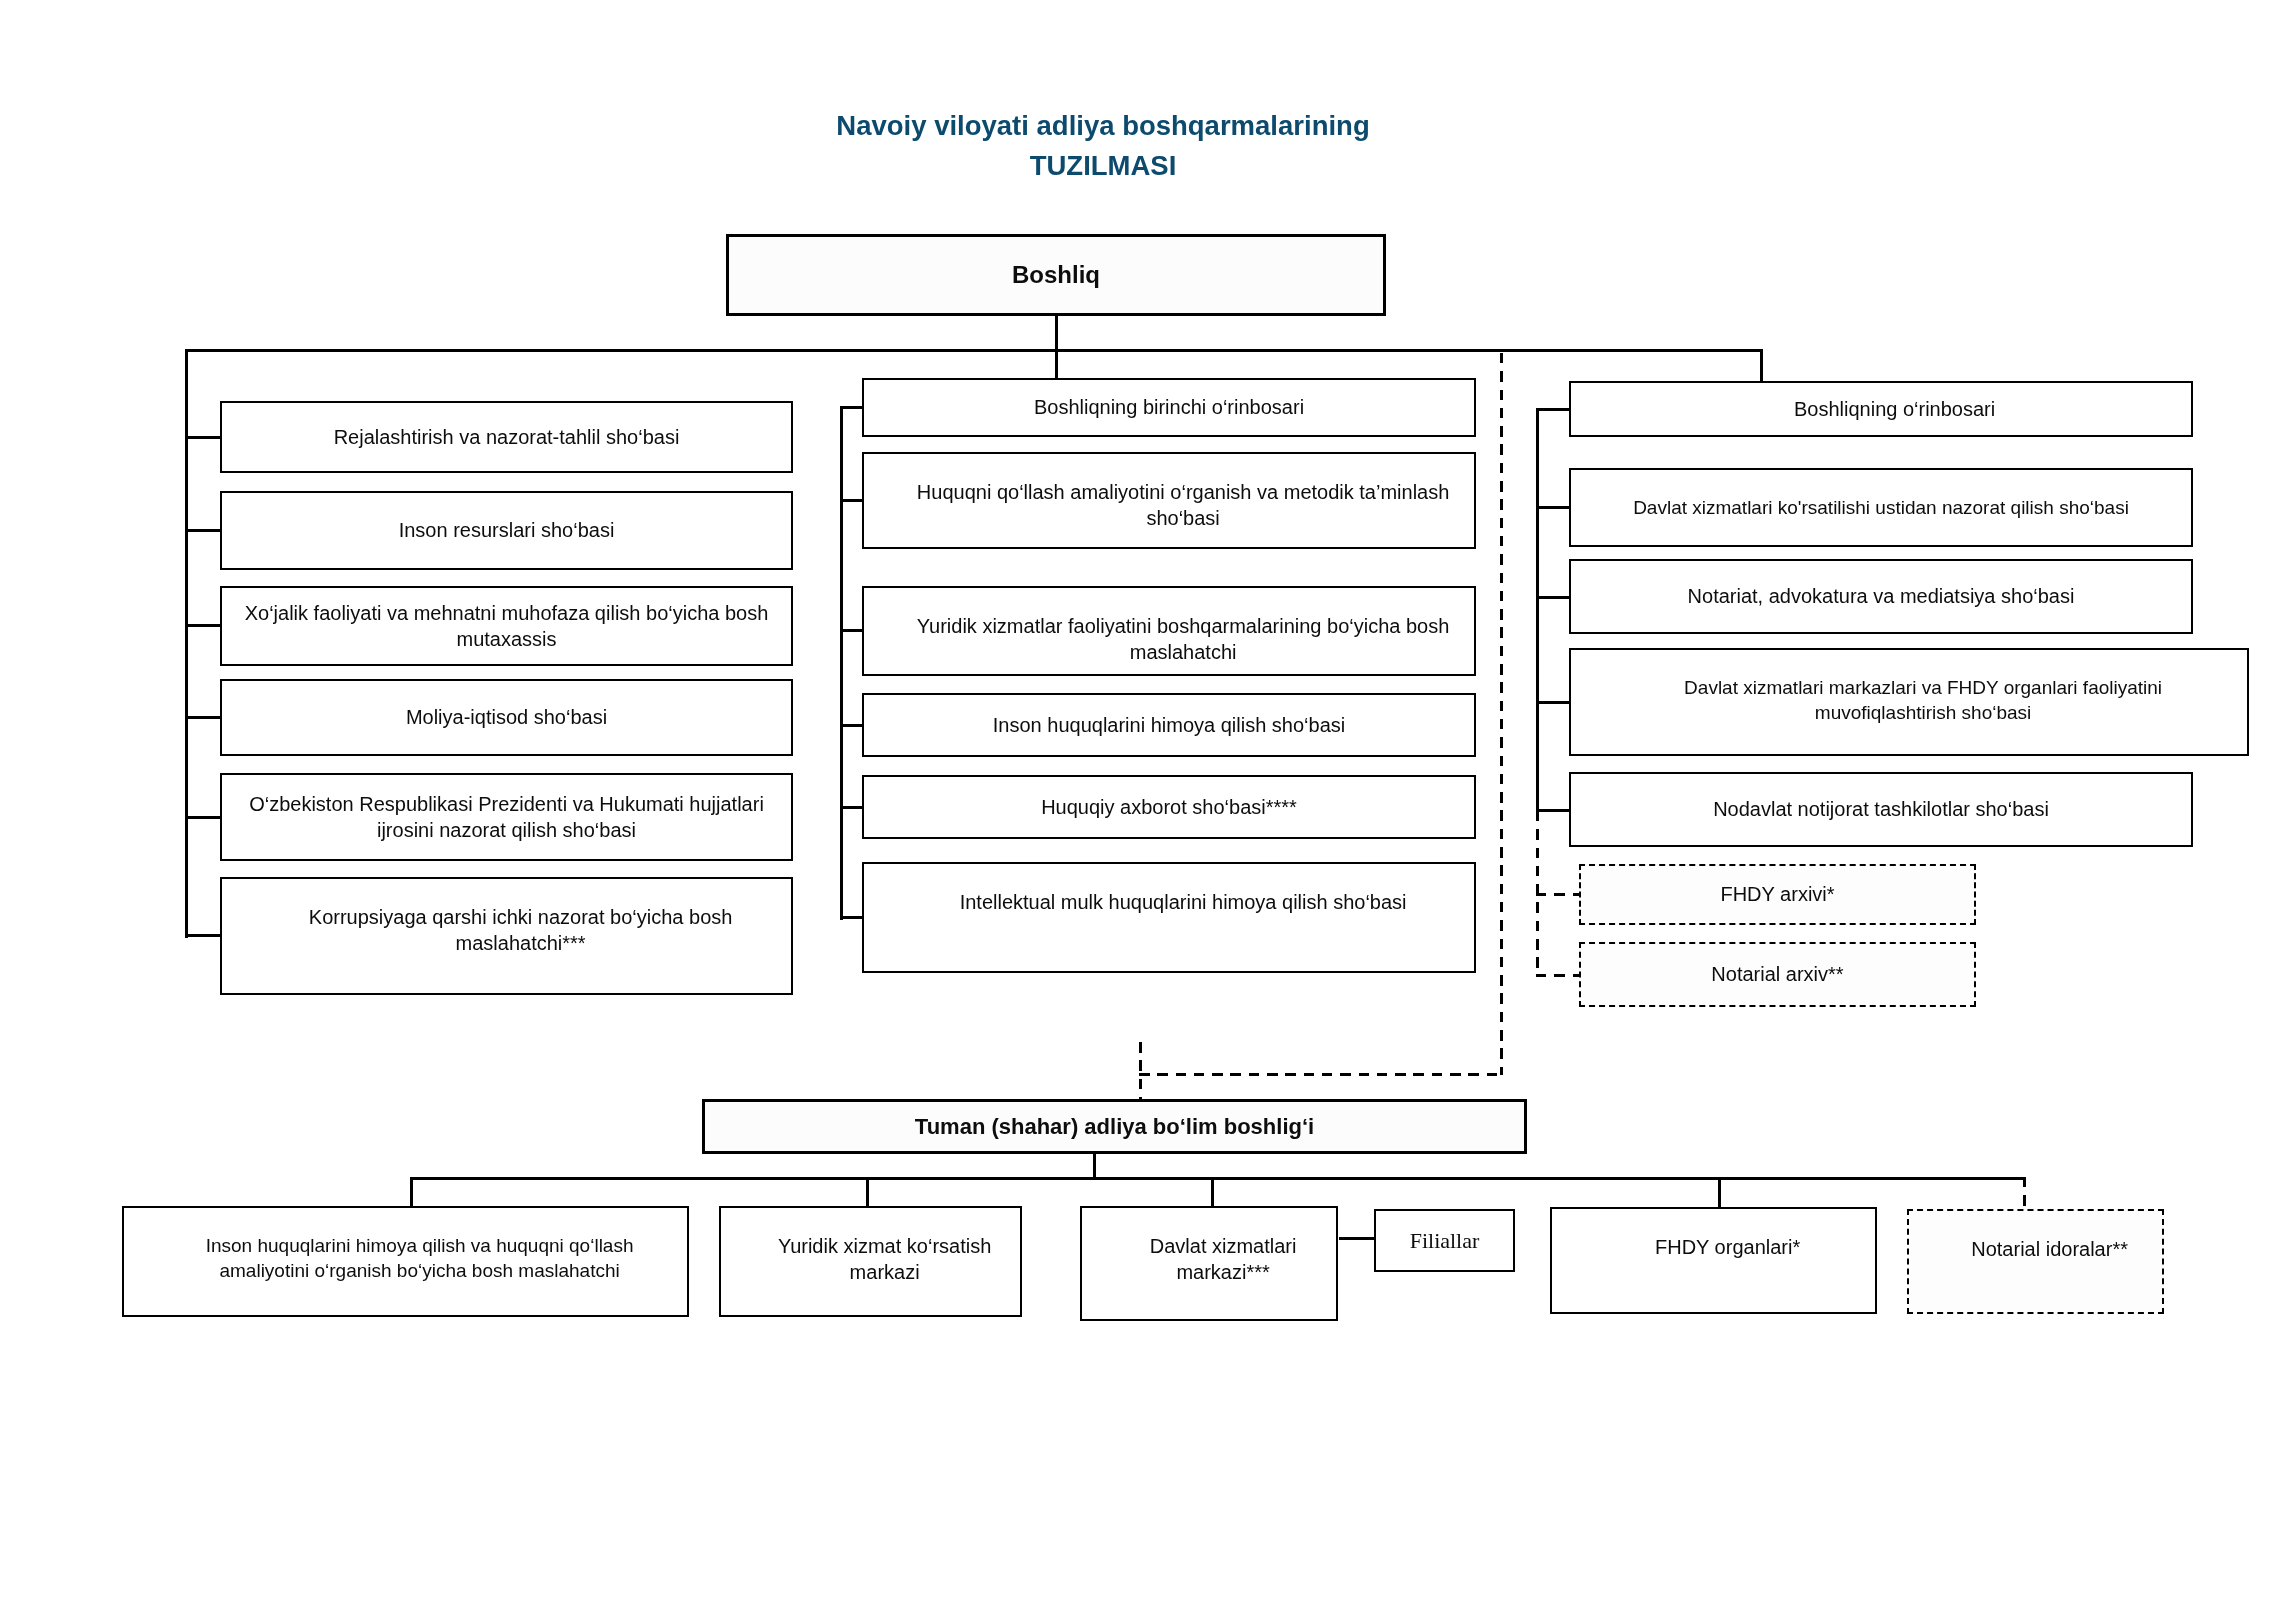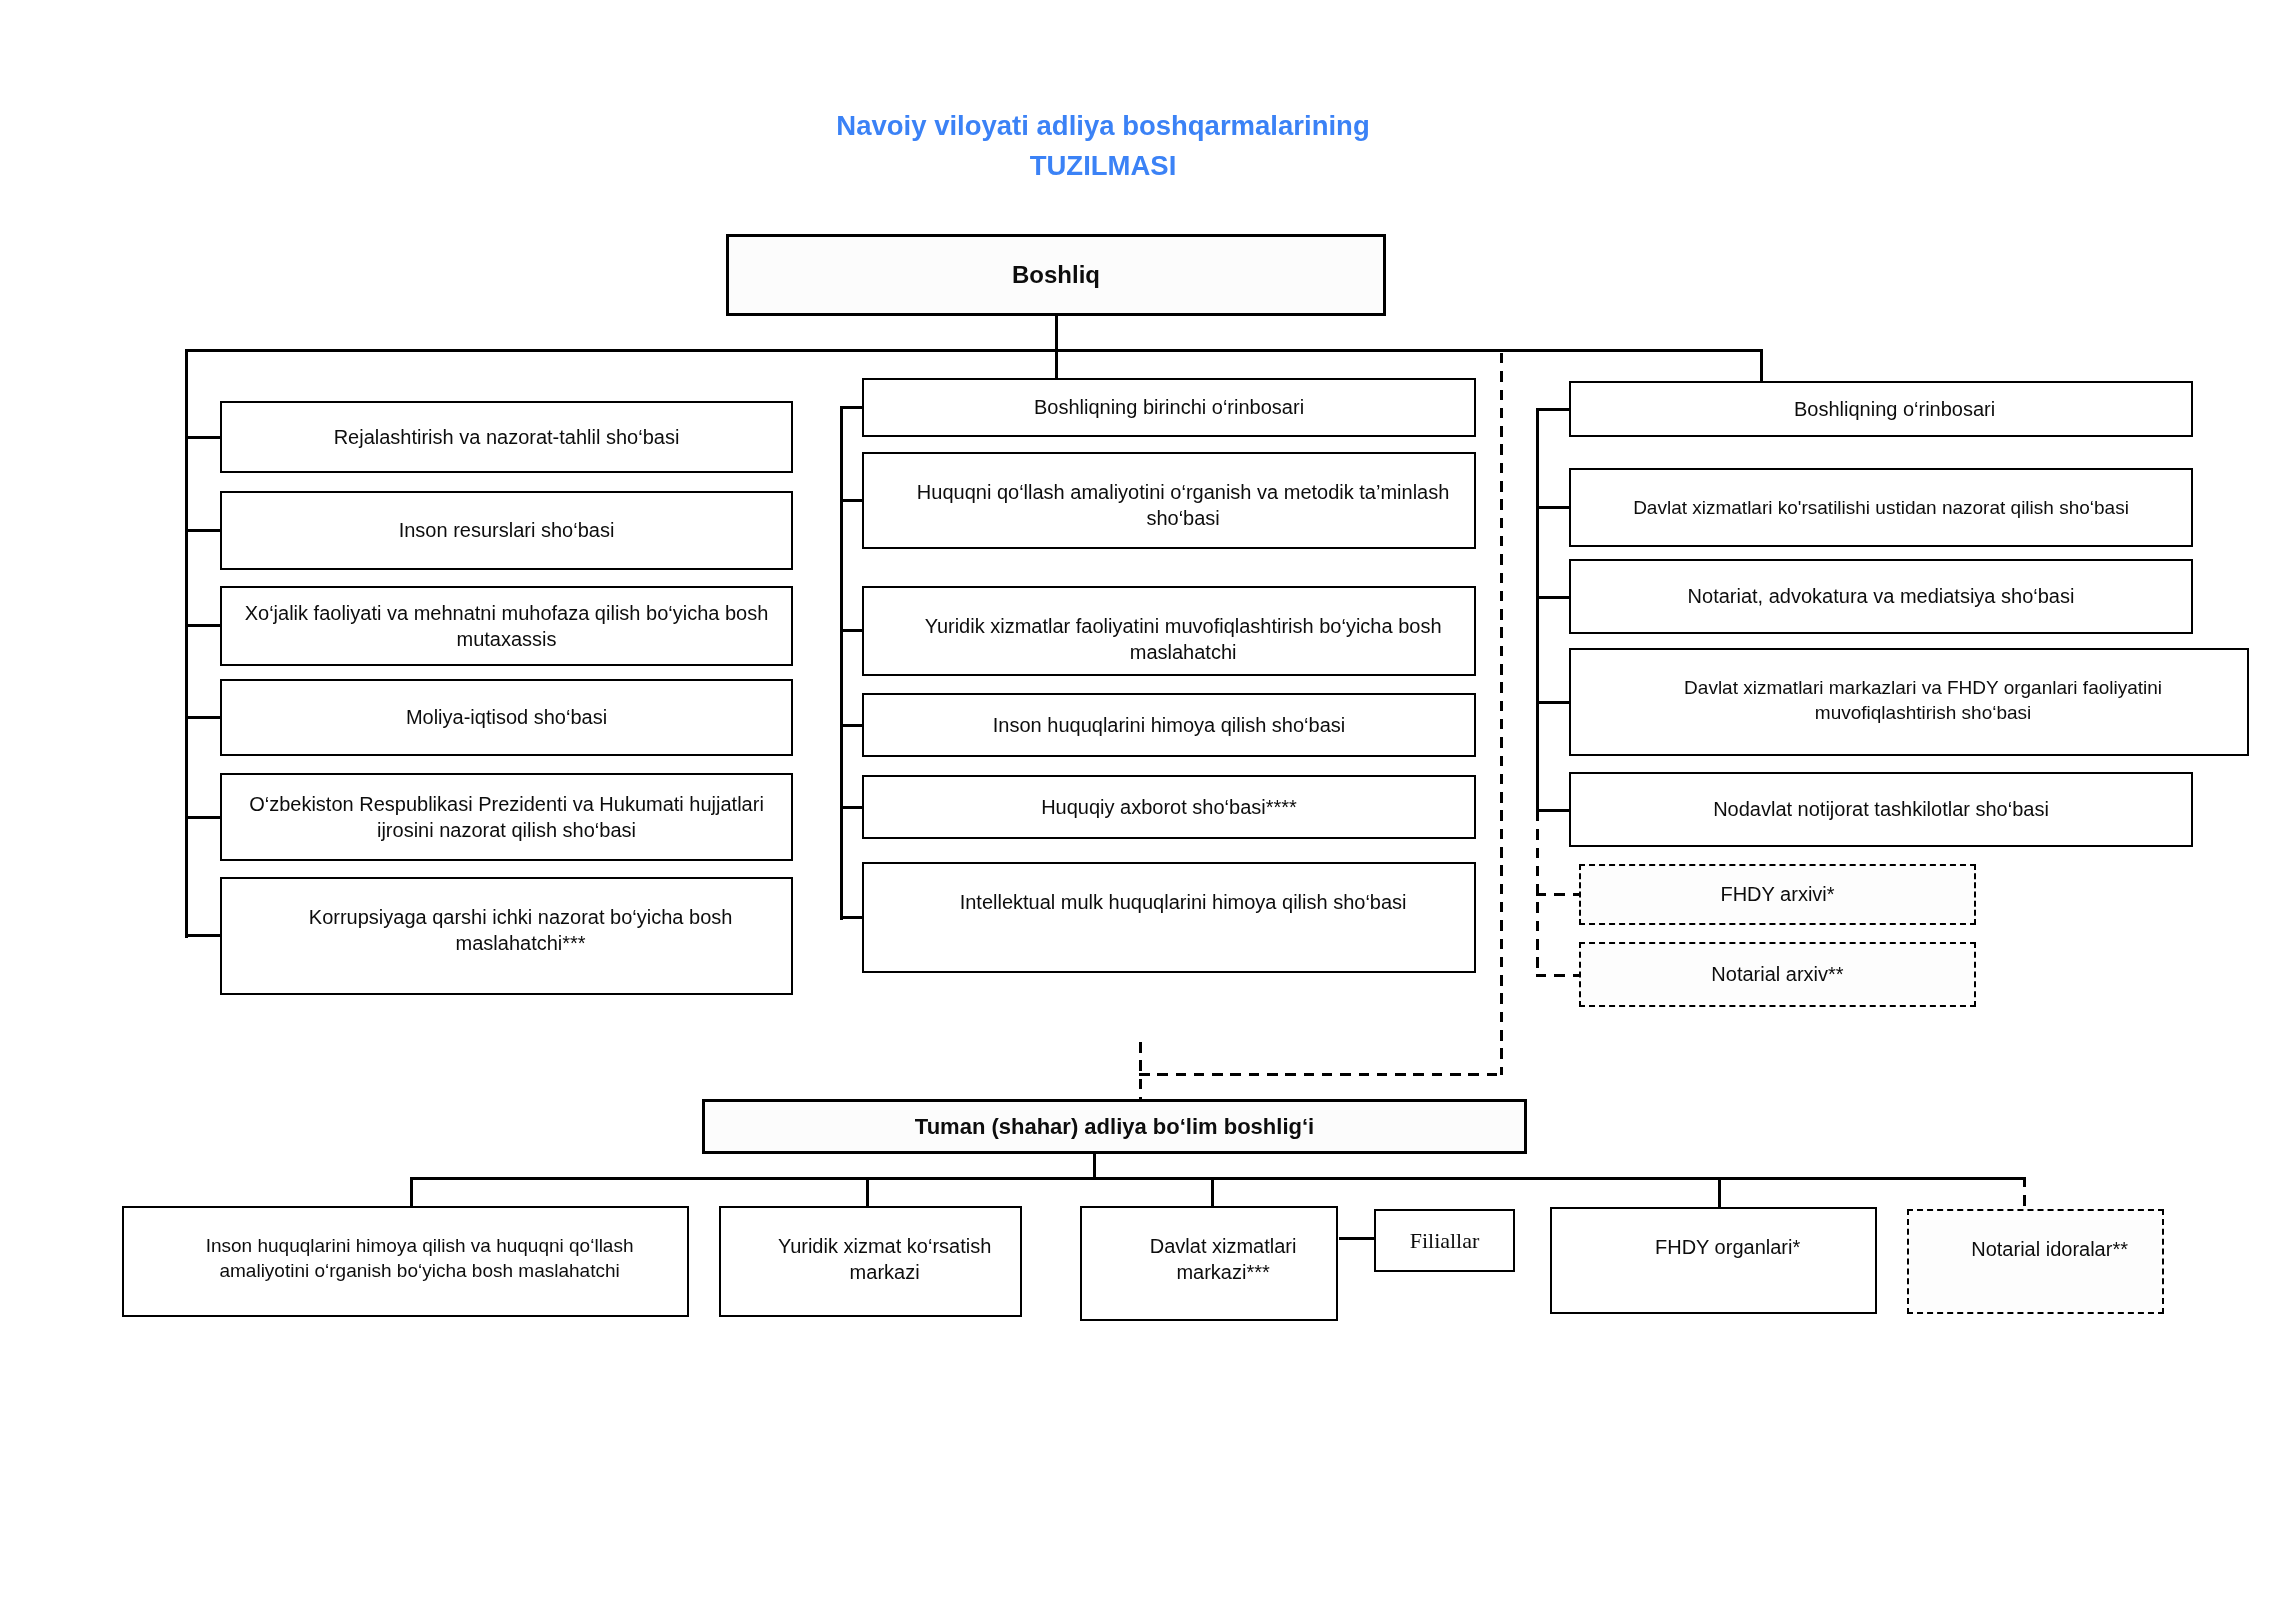--- a/index.html
+++ b/index.html
@@ -10,21 +10,21 @@
     background: #ffffff;
     font-family: "Liberation Sans", sans-serif;
     color: #000000;
   }
   .title {
     position: absolute;
     text-align: center;
     font-weight: bold;
     font-size: 27.5px;
     line-height: 1.45;
-    color: #3b82f6;
+    color: #0c4a6e;
   }
   .box {
     position: absolute;
     box-sizing: border-box;
     border: 2.6px solid #000000;
     background: #ffffff;
     display: flex;
     align-items: center;
     justify-content: center;
     text-align: center;
@@ -120,21 +120,21 @@
 
   <div class="box" style="left:220px; top:401px; width:573px; height:72px;">Rejalashtirish va nazorat-tahlil sho‘basi</div>
   <div class="box" style="left:220px; top:491px; width:573px; height:79px;">Inson resurslari sho‘basi</div>
   <div class="box" style="left:220px; top:586px; width:573px; height:80px;">Xo‘jalik faoliyati va mehnatni muhofaza qilish bo‘yicha bosh mutaxassis</div>
   <div class="box" style="left:220px; top:679px; width:573px; height:77px;">Moliya-iqtisod sho‘basi</div>
   <div class="box" style="left:220px; top:773px; width:573px; height:88px;">O‘zbekiston Respublikasi Prezidenti va Hukumati hujjatlari ijrosini nazorat qilish sho‘basi</div>
   <div class="box toptext" style="left:220px; top:877px; width:573px; height:118px;">Korrupsiyaga qarshi ichki nazorat bo‘yicha bosh maslahatchi***</div>
 
   <div class="box" style="left:862px; top:378px; width:614px; height:59px;">Boshliqning birinchi o‘rinbosari</div>
   <div class="box toptext" style="left:862px; top:452px; width:614px; height:97px;">Huquqni qo‘llash amaliyotini o‘rganish va metodik ta’minlash sho‘basi</div>
-  <div class="box toptext" style="left:862px; top:586px; width:614px; height:90px;">Yuridik xizmatlar faoliyatini muvofiqlashtirish bo‘yicha bosh maslahatchi</div>
+  <div class="box toptext" style="left:862px; top:586px; width:614px; height:90px;">Yuridik xizmatlar faoliyatini boshqarmalarining bo‘yicha bosh maslahatchi</div>
   <div class="box" style="left:862px; top:693px; width:614px; height:64px;">Inson huquqlarini himoya qilish sho‘basi</div>
   <div class="box" style="left:862px; top:775px; width:614px; height:64px;">Huquqiy axborot sho‘basi****</div>
   <div class="box toptext" style="left:862px; top:862px; width:614px; height:111px;">Intellektual mulk huquqlarini himoya qilish sho‘basi</div>
 
   <div class="box" style="left:1569px; top:381px; width:624px; height:56px;padding-left:39px;">Boshliqning o‘rinbosari</div>
   <div class="box fs29" style="left:1569px; top:468px; width:624px; height:79px;">Davlat xizmatlari ko'rsatilishi ustidan nazorat qilish sho‘basi</div>
   <div class="box" style="left:1569px; top:559px; width:624px; height:75px;">Notariat, advokatura va mediatsiya sho‘basi</div>
   <div class="box toptext fs29" style="left:1569px; top:648px; width:680px; height:108px;">Davlat xizmatlari markazlari va FHDY organlari faoliyatini muvofiqlashtirish sho‘basi</div>
   <div class="box" style="left:1569px; top:772px; width:624px; height:75px;">Nodavlat notijorat tashkilotlar sho‘basi</div>
   <div class="box dashed" style="left:1579px; top:864px; width:397px; height:61px;">FHDY arxivi*</div>

